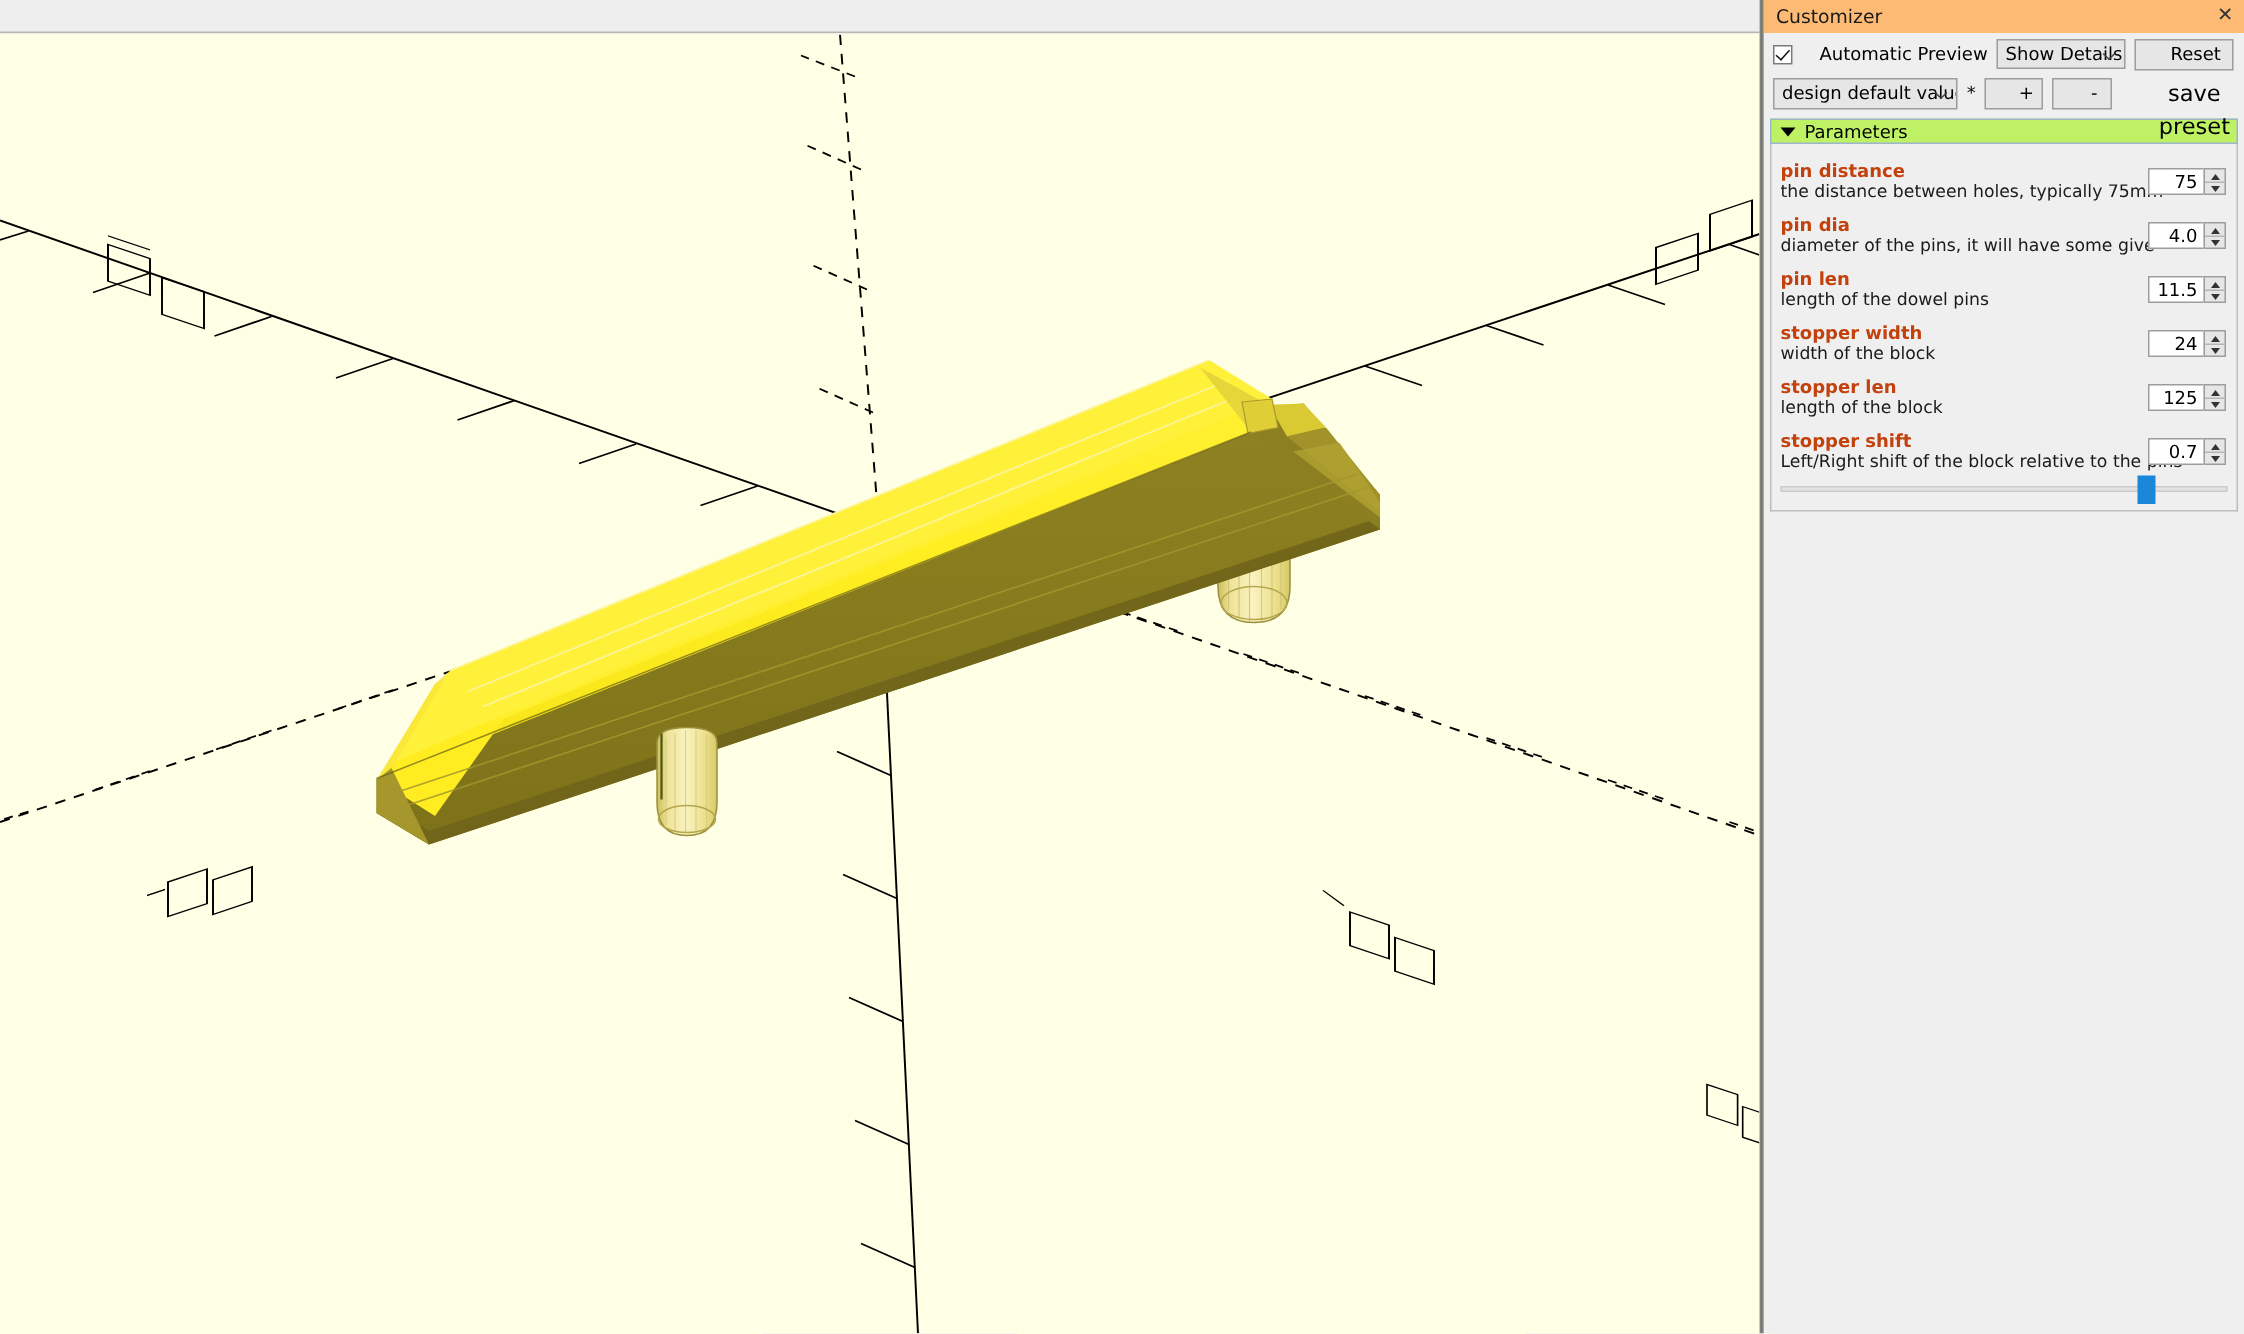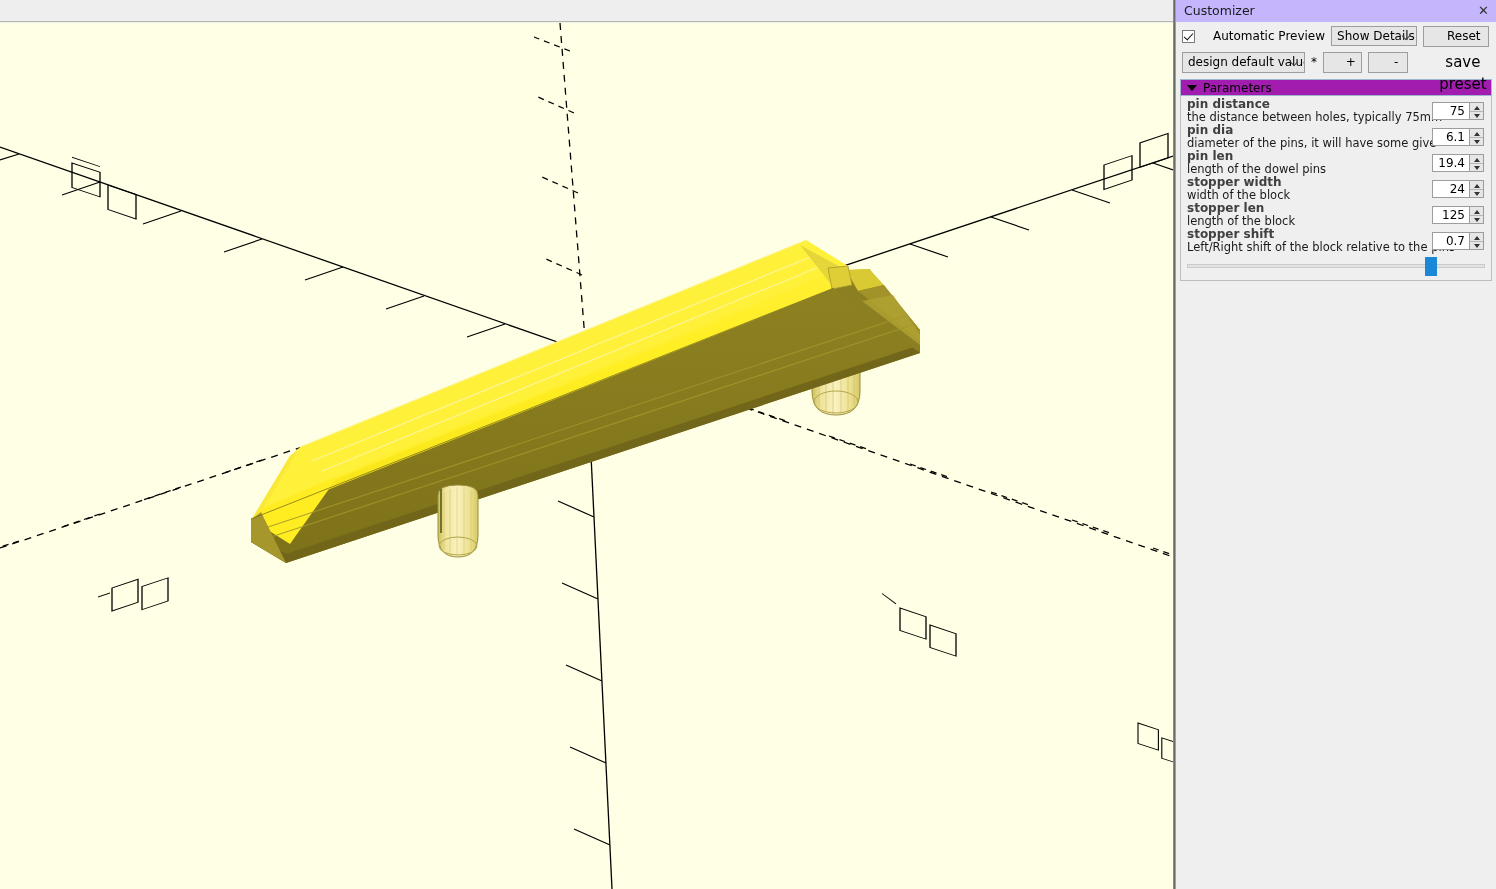--- a/index.html
+++ b/index.html
@@ -49,21 +49,21 @@
     font-size: 12px;
     color: #000;
   }
   .panel-title {
     position: relative;
     height: 22px;
     line-height: 22px;
     padding-left: 8px;
     font-size: 12.5px;
     color: #1a1a1a;
-    background: #c4b5fd;
+    background: #fdba74;
   }
   .close-btn {
     position: absolute; right: 4px; top: 3px;
     width: 17px; height: 16px;
     line-height: 15px;
     text-align: center;
     font-size: 13px;
     color: #333;
     cursor: pointer;
   }
@@ -155,21 +155,21 @@
     line-height: 22px;
     font-size: 15px;
     background: #efefef;
     border: 1px solid #efefef;
   }
 
   
   .group-header {
     margin: 3px 4px 0 4px;
     height: 17px;
-    background: #a21caf;
+    background: #bef264;
     border: 1px solid #9db6cd;
     box-sizing: border-box;
     display: flex;
     align-items: center;
     padding-left: 6px;
     font-size: 12px;
     cursor: pointer;
   }
   .tri-down {
     width: 0; height: 0;
@@ -192,21 +192,22 @@
   }
   .param {
     position: relative;
     padding: 0 0 0 6px;
     min-height: 26px;
   }
   .param-name {
     font-weight: bold;
     font-size: 12px;
     line-height: 13px;
-    color: #404040;
+    color: #c2410c;
+    margin-top: 10px;
   }
   .param-desc {
     font-size: 11.5px;
     line-height: 13px;
     color: #1a1a1a;
   }
   .spin {
     position: absolute;
     right: 7px;
     width: 52px;
@@ -529,32 +530,32 @@
             <div class="spin-btns">
               <div class="spin-up"></div>
               <div class="spin-dn"></div>
             </div>
           </div>
         </div>
         <div class="param">
           <div class="param-name">pin dia</div>
           <div class="param-desc">diameter of the pins, it will have some give</div>
           <div class="spin" style="top: 4px;">
-            <div class="spin-field">6.1</div>
+            <div class="spin-field">4.0</div>
             <div class="spin-btns">
               <div class="spin-up"></div>
               <div class="spin-dn"></div>
             </div>
           </div>
         </div>
         <div class="param">
           <div class="param-name">pin len</div>
           <div class="param-desc">length of the dowel pins</div>
           <div class="spin" style="top: 4px;">
-            <div class="spin-field">19.4</div>
+            <div class="spin-field">11.5</div>
             <div class="spin-btns">
               <div class="spin-up"></div>
               <div class="spin-dn"></div>
             </div>
           </div>
         </div>
         <div class="param">
           <div class="param-name">stopper width</div>
           <div class="param-desc">width of the block</div>
           <div class="spin" style="top: 4px;">

